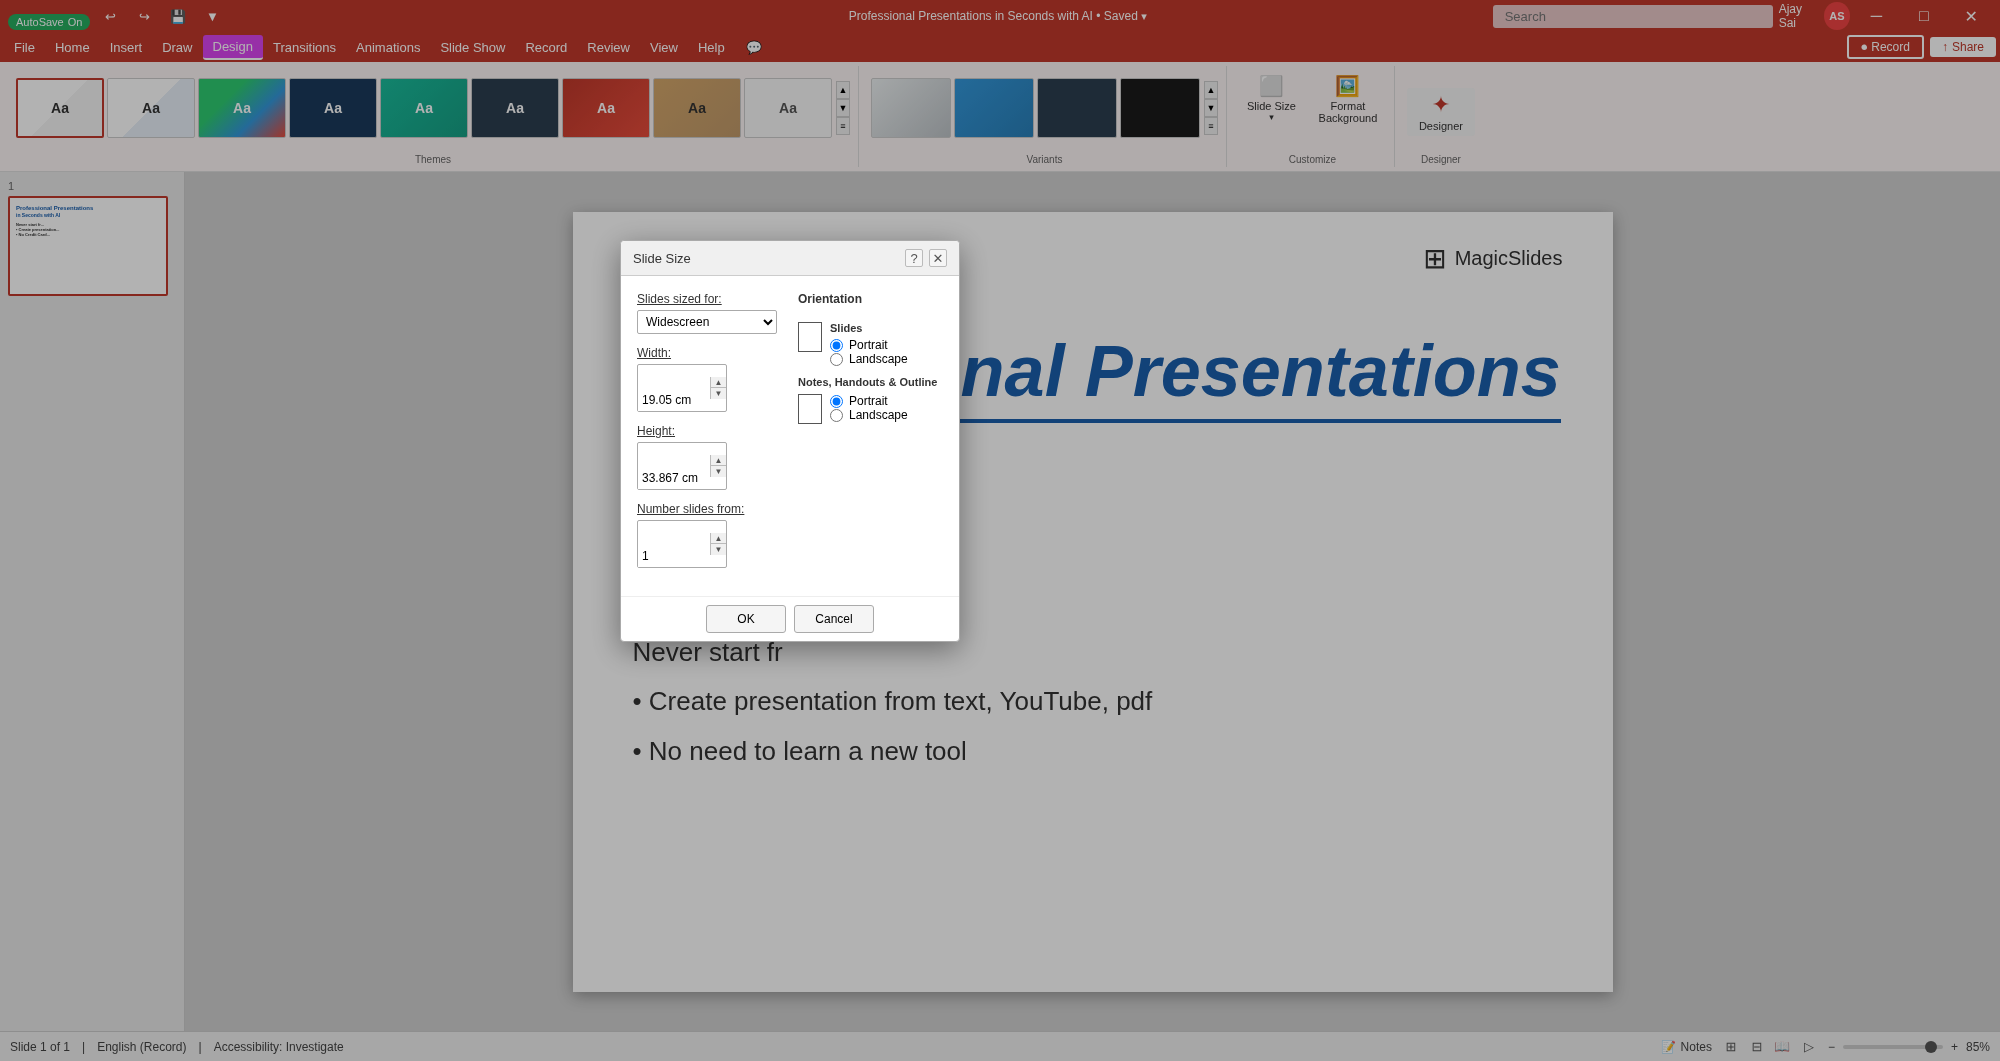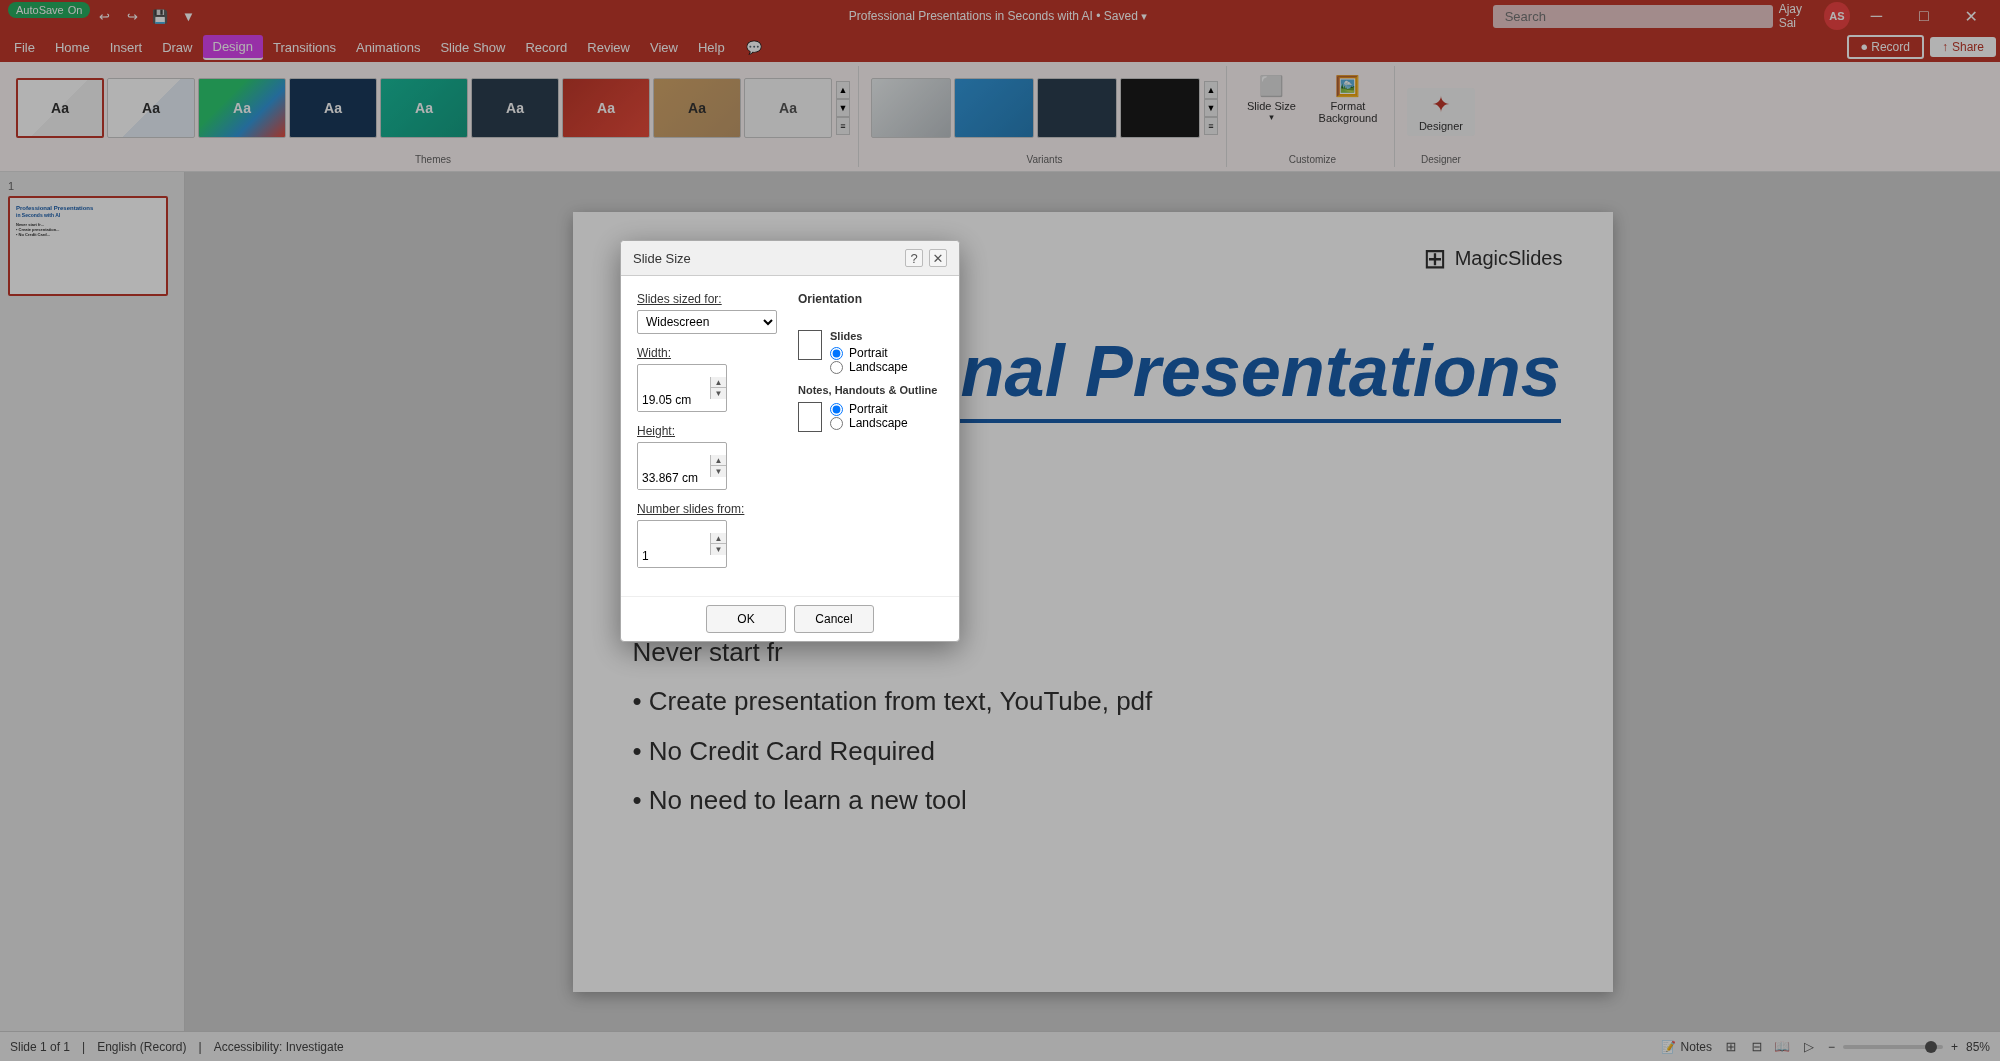--- a/index.html
+++ b/index.html
@@ -8,21 +8,21 @@
     
     #titlebar {
       height: 32px;
       background: #c0392b;
       display: flex;
       align-items: center;
       padding: 0 8px;
       color: white;
       font-size: 12px;
     }
-    #titlebar .left { display: flex; align-items: flex-start; gap: 0; flex: 1; }
+    #titlebar .left { display: flex; align-items: flex-end; gap: 6px; flex: 1; }
     #titlebar .center { flex: 2; text-align: center; font-size: 12px; }
     #titlebar .right { flex: 1; display: flex; align-items: center; justify-content: flex-end; gap: 6px; }
     .autosave-badge {
       background: #27ae60;
       border-radius: 10px;
       padding: 2px 8px;
       font-size: 11px;
       color: white;
       display: flex; align-items: center; gap: 4px;
     }
@@ -261,21 +261,21 @@
     .dialog-header-btn { width: 18px; height: 18px; display: flex; align-items: center; justify-content: center; cursor: pointer; font-size: 13px; color: #555; border: 1px solid #bbb; border-radius: 2px; background: #f5f5f5; }
     .dialog-body { padding: 16px; }
     .form-row { margin-bottom: 12px; }
     .form-label { font-size: 12px; color: #333; margin-bottom: 4px; display: block; }
     .form-label span { text-decoration: underline; }
     .form-select { width: 140px; height: 24px; border: 1px solid #aaa; border-radius: 2px; font-size: 12px; padding: 0 4px; background: white; }
     .dialog-cols { display: flex; gap: 16px; }
     .dialog-left { flex: 1; }
     .dialog-right { flex: 1; }
     .orientation-section { margin-bottom: 12px; }
-    .orientation-title { font-size: 12px; font-weight: bold; color: #333; margin-bottom: 24px; }
+    .orientation-title { font-size: 12px; font-weight: bold; color: #333; margin-bottom: 16px; }
     .orientation-subsection { margin-bottom: 10px; }
     .radio-option { display: flex; align-items: center; gap: 6px; font-size: 12px; cursor: pointer; }
     .radio-option input[type="radio"] { cursor: pointer; }
     .dialog-footer { padding: 8px 16px; display: flex; justify-content: center; gap: 8px; border-top: 1px solid #eee; }
     .dialog-btn { width: 80px; height: 28px; border: 1px solid #aaa; border-radius: 3px; font-size: 12px; cursor: pointer; background: #f5f5f5; }
     .dialog-btn.primary { background: #f5f5f5; }
 
     
     #statusbar {
       height: 30px;
@@ -486,21 +486,20 @@
 
       <div class="slide-title">
         <span>Prof</span><span>essional Presentations</span>
       </div>
 
       <div class="slide-subtitle">with AI</div>
 
       <div class="slide-body">
         <p>Never start fr</p>
         <p>• Create presentation from text, YouTube, pdf</p>
-        <p>• No Credit Card Required</p>
         <p>• No need to learn a new tool</p>
       </div>
     </div>
   </div>
 </div>
 
 <div id="statusbar">
   <span>Slide 1 of 1</span>
   <span>|</span>
   <span>English (Record)</span>

